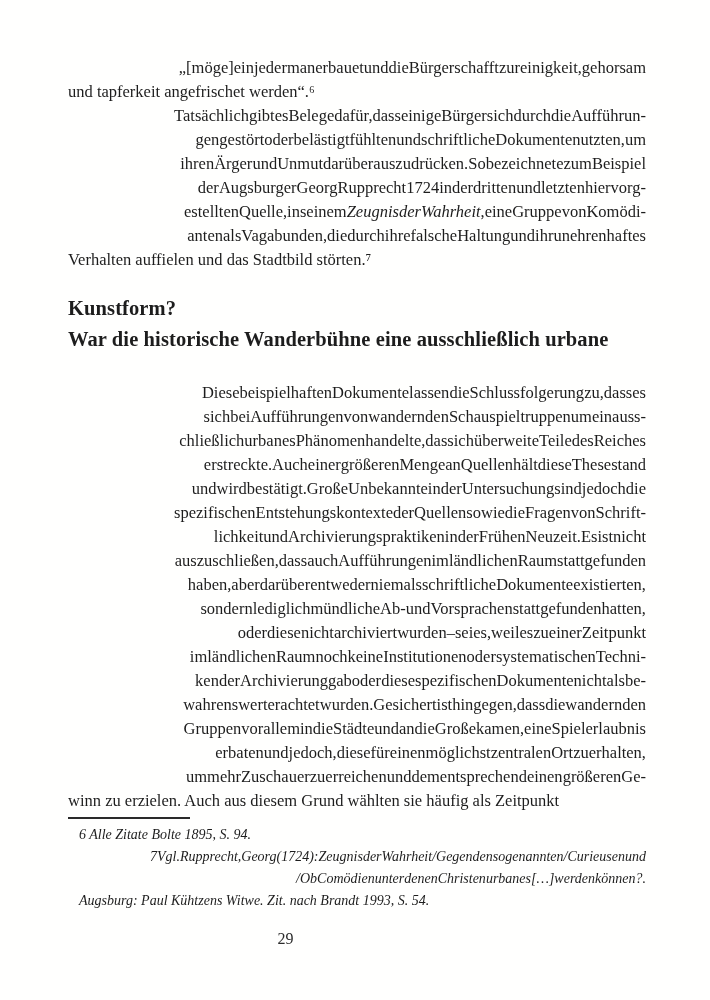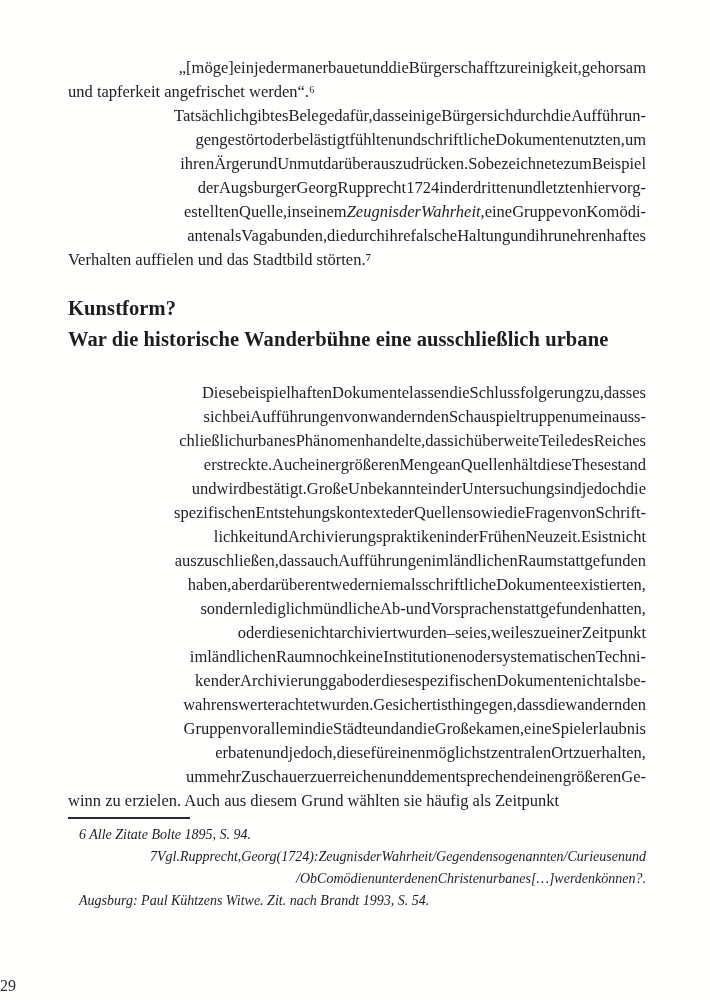--- a/index.html
+++ b/index.html
@@ -56,23 +56,23 @@
   .footnotes .line {
     height: 22px;
     line-height: 22px;
     font-size: 14px;
   }
   .page-number {
     position: absolute;
     top: 930px;
     left: 0;
     width: 571px;
+    text-align: center;
     font-size: 16px;
     color: #2c2c2c;
-    margin-top: 47px;
   }
 </style>
 </head>
 <body>
 
 <div class="page">
   <div class="text-block">
     <div class="body-para">
         <div class="line just">
           <span class="w"><span>„[möge]</span></span>

